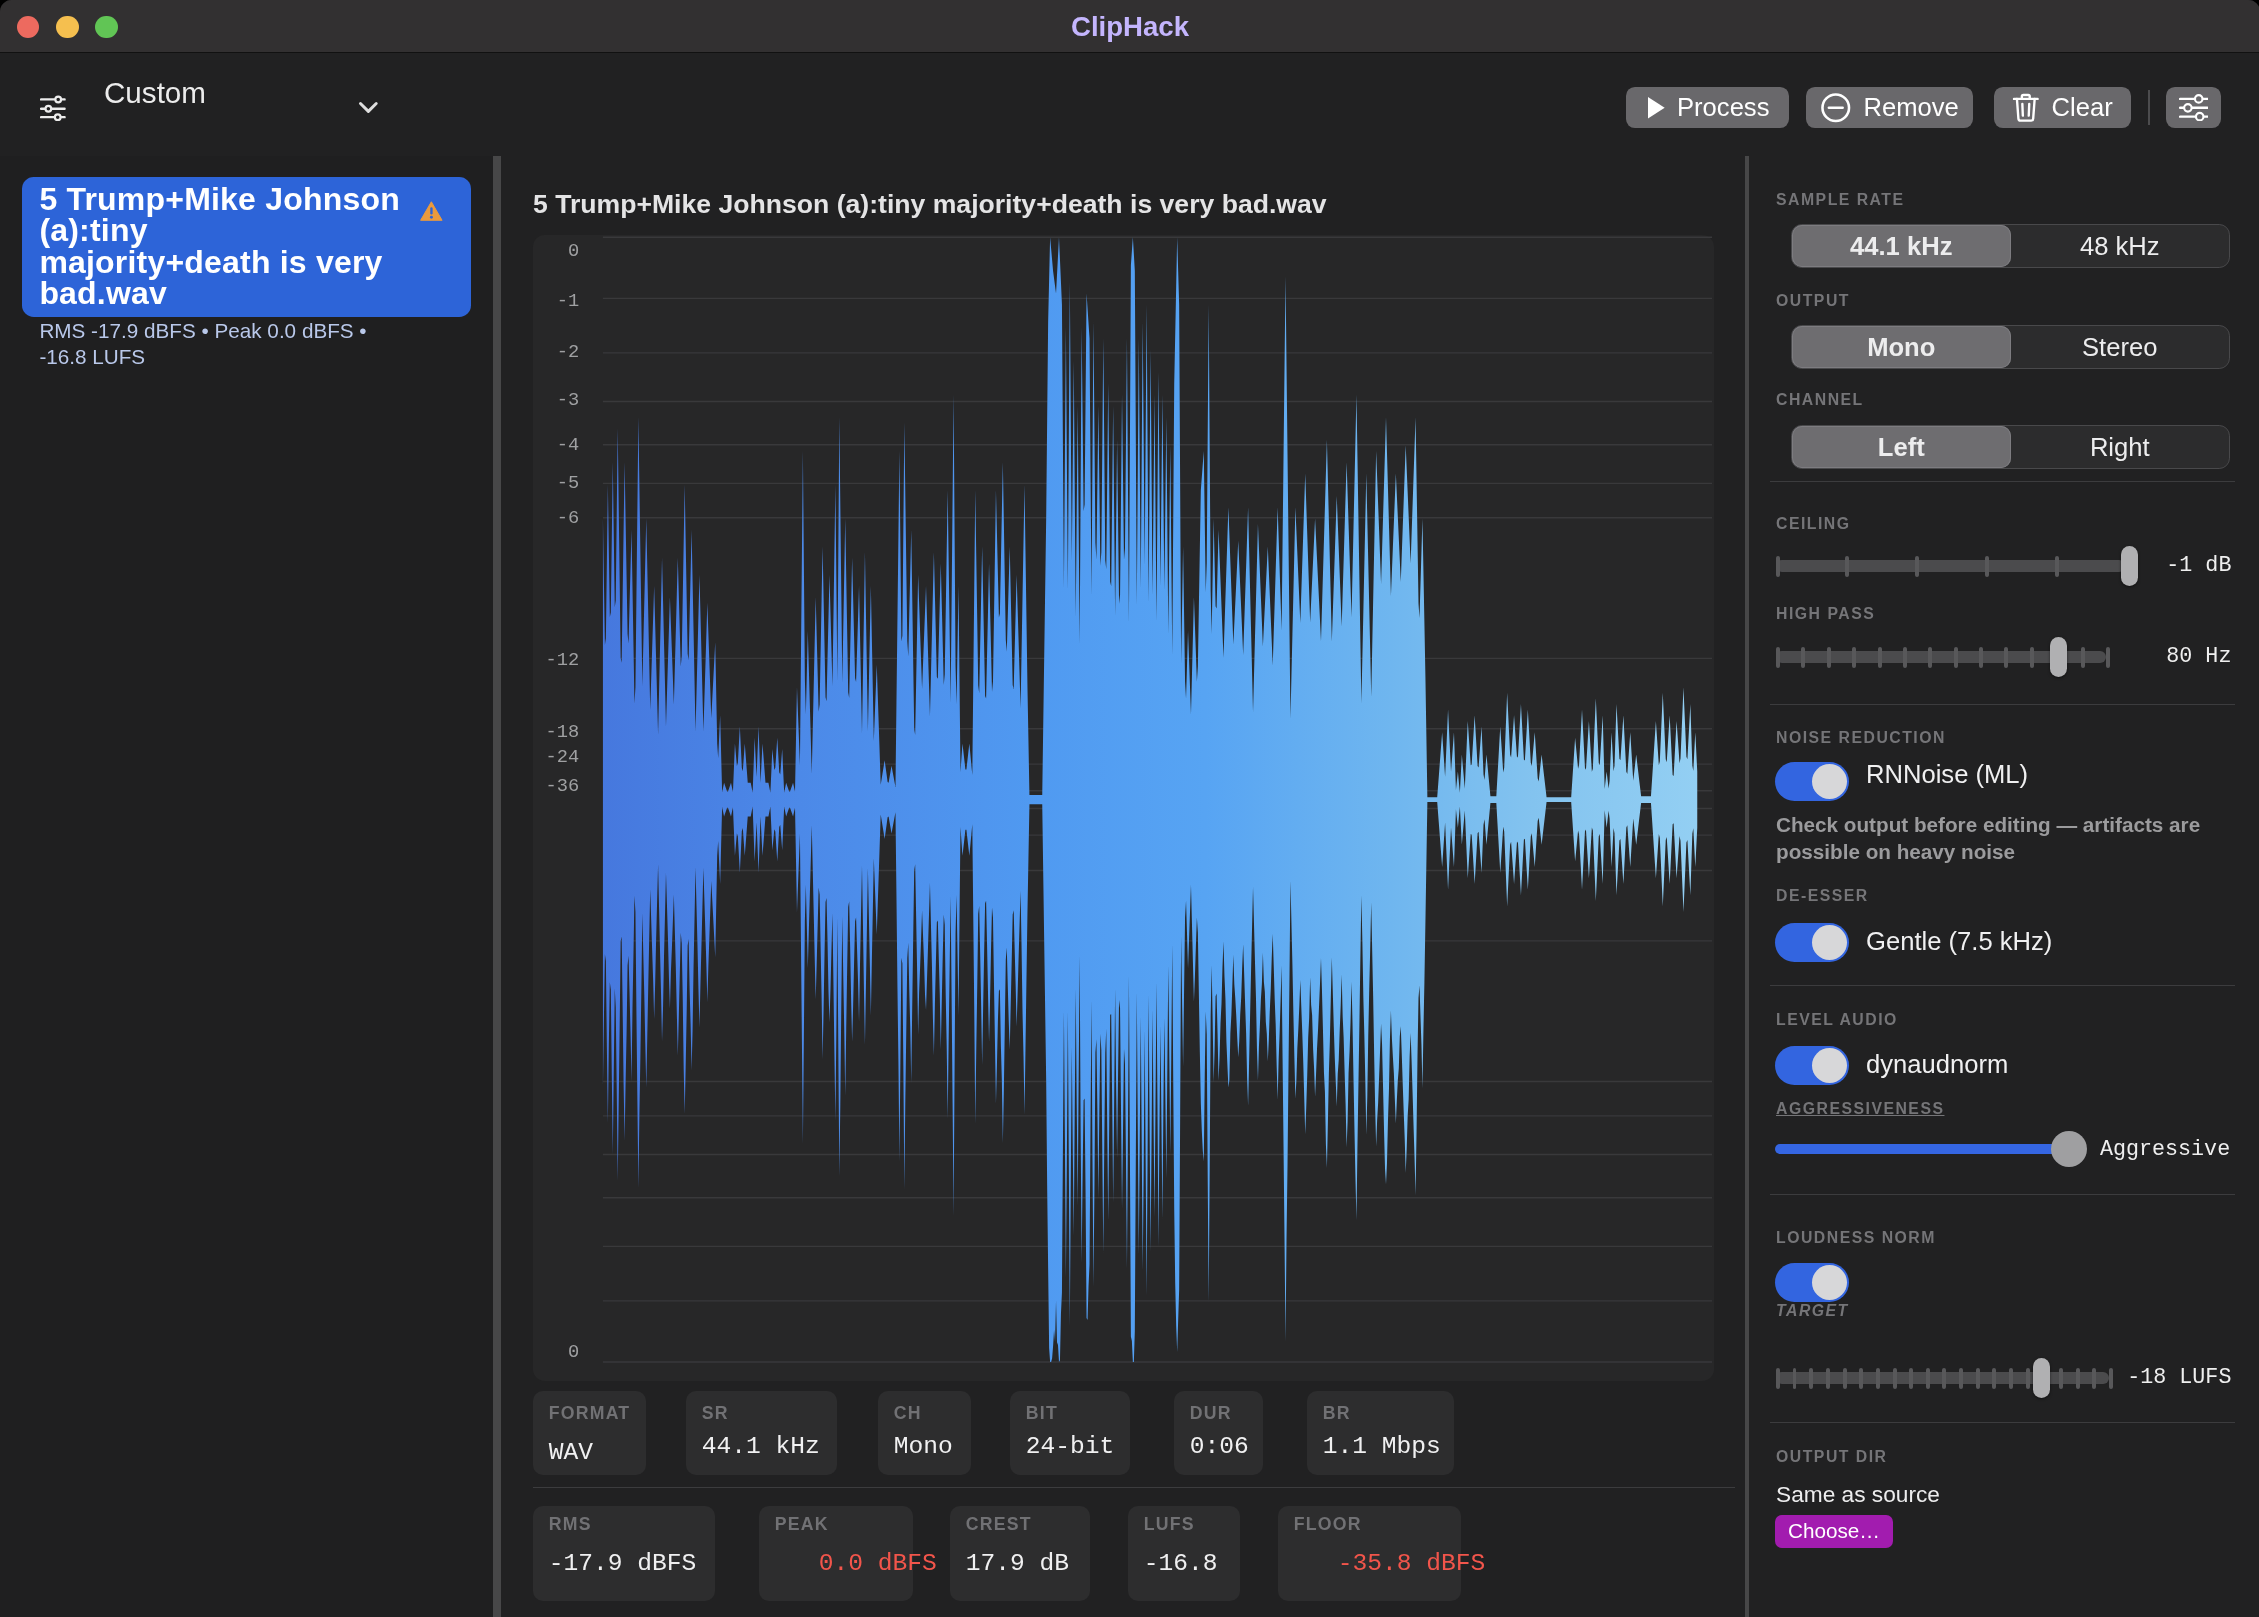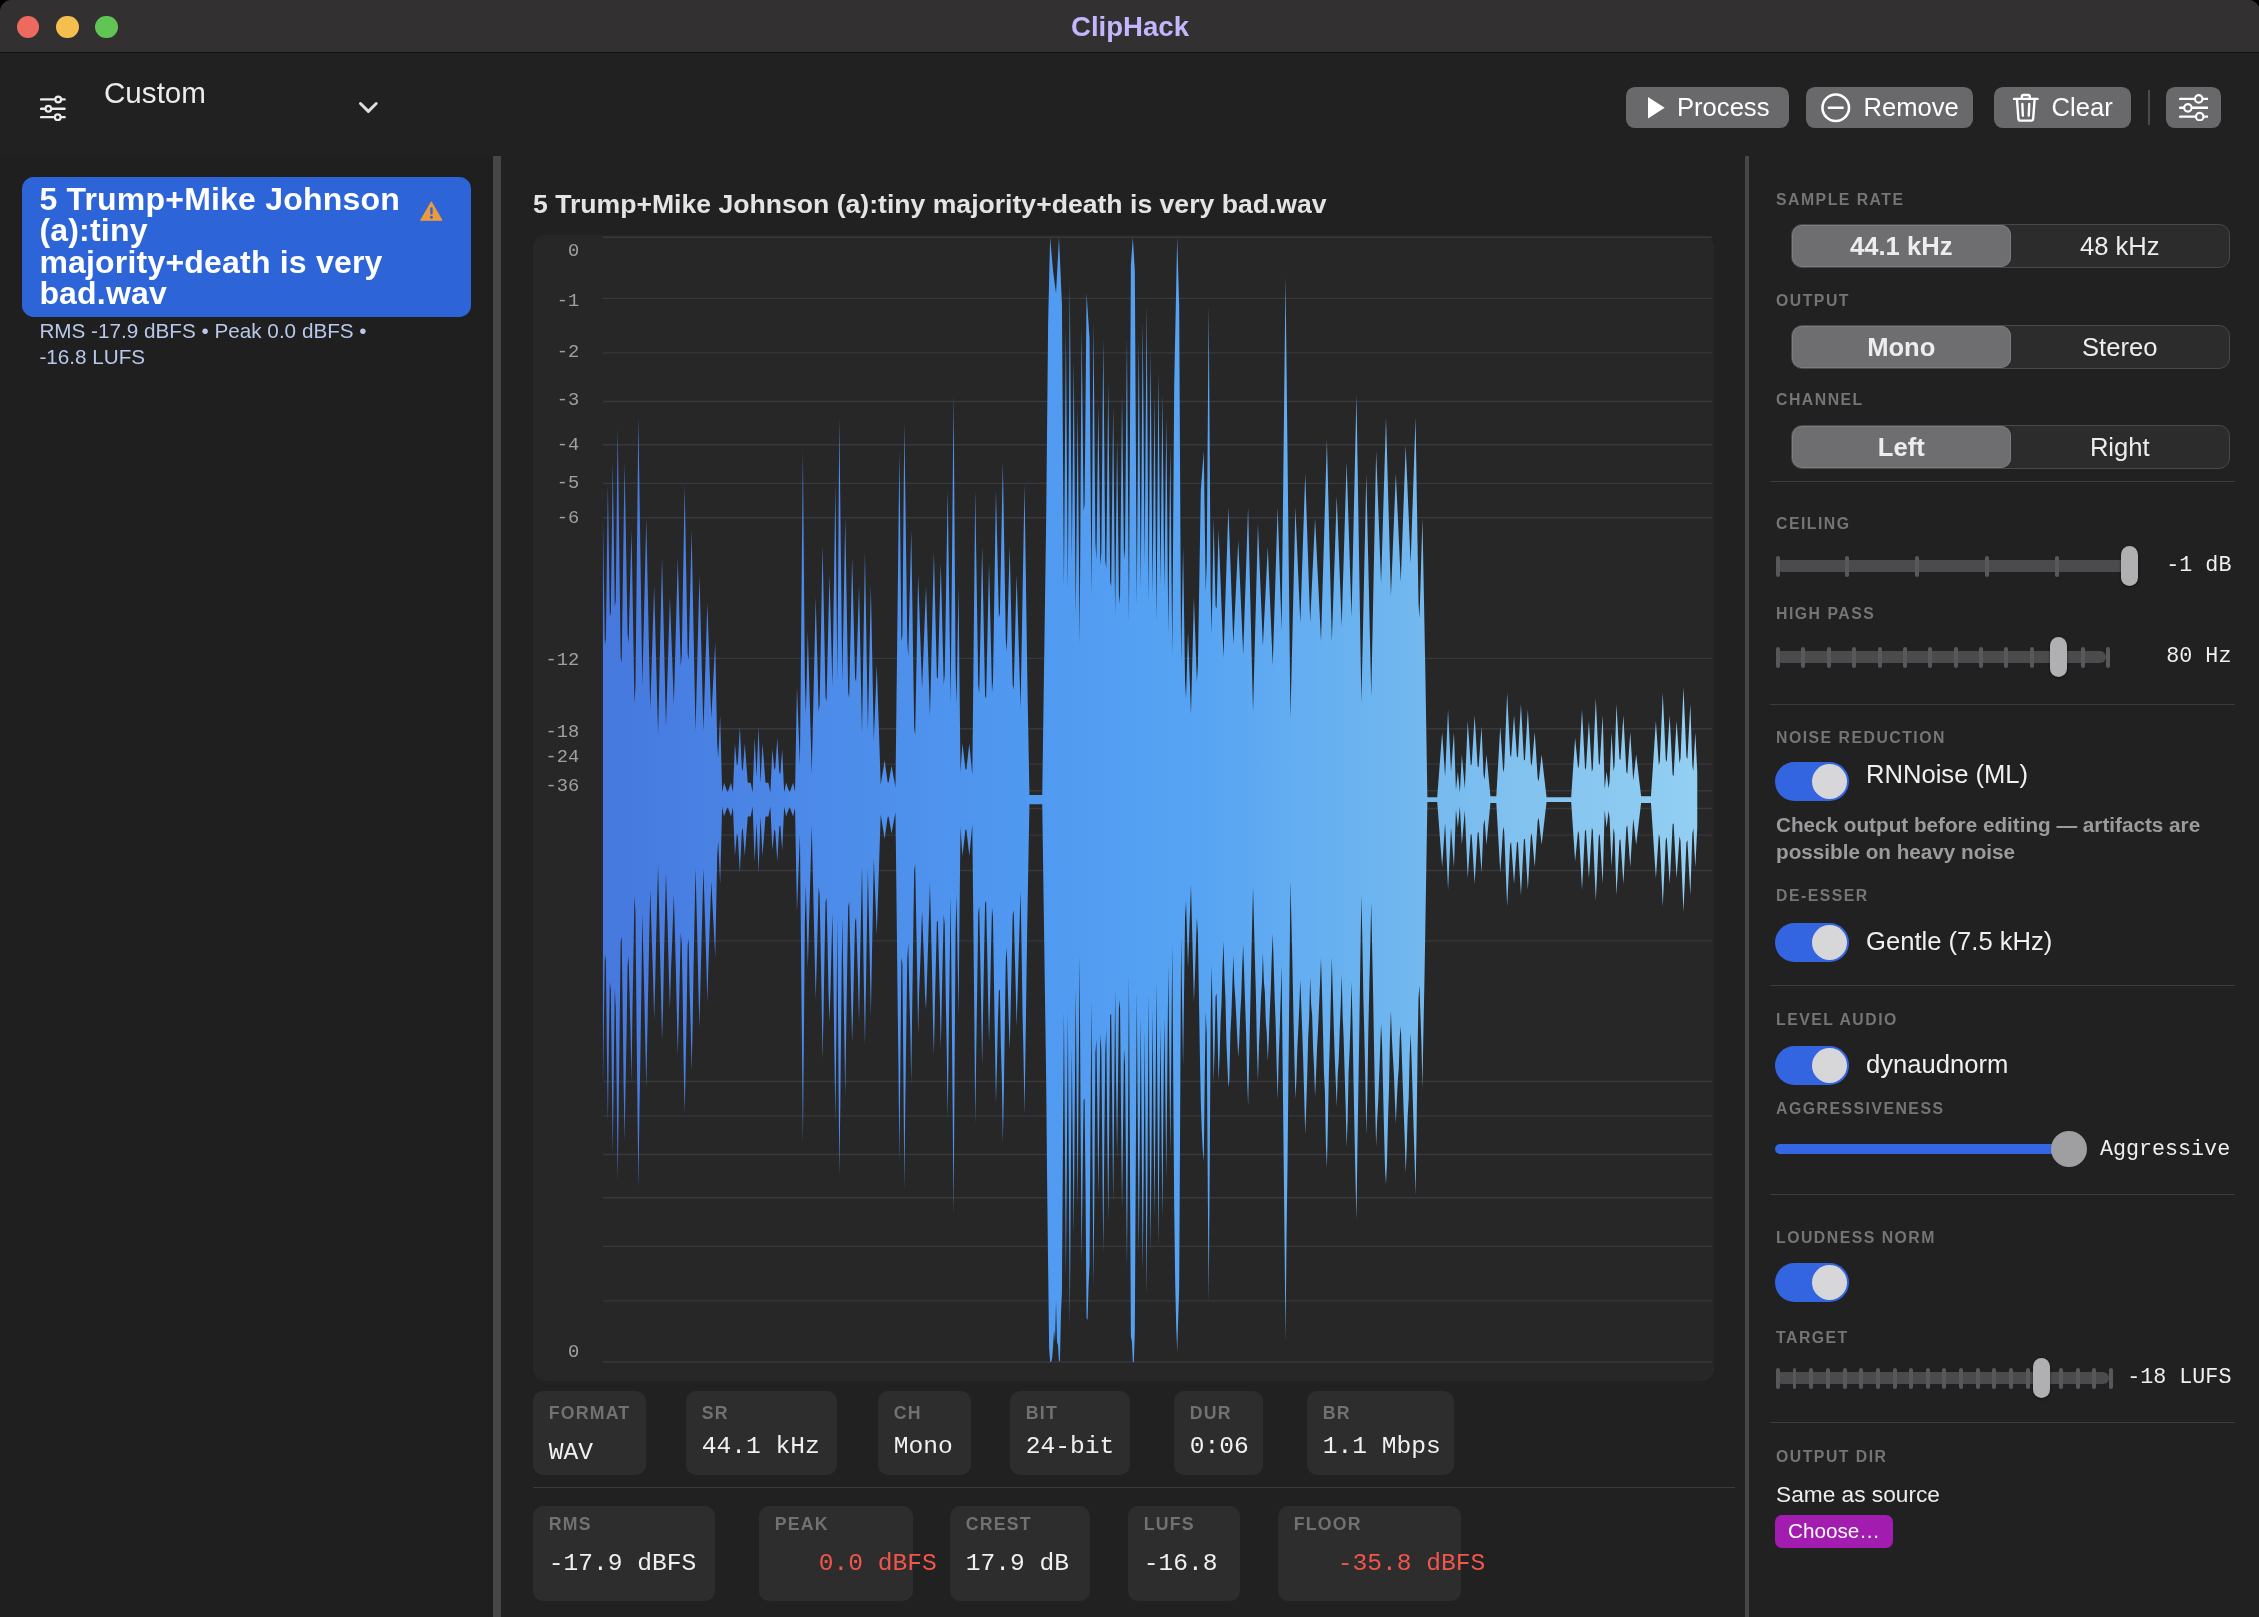--- a/index.html
+++ b/index.html
@@ -283,31 +283,31 @@
       <i></i>
     </div>
   <div class="toglbl" style="top:927px;">Gentle (7.5 kHz)</div>
   <div class="sep" style="left:1770px;top:985px;width:465px;"></div>
 
   <div class="slabel" style="left:1776px;top:1011px;">LEVEL AUDIO</div>
   <div class="tog" style="top:1046px;">
       <i></i>
     </div>
   <div class="toglbl" style="top:1050px;">dynaudnorm</div>
-  <div class="slabel" style="left:1776px;top:1100px;">AGGRESSIVENESS</div>
+  <div class="slabel" style="left:1776px;top:1100px;text-decoration:underline;">AGGRESSIVENESS</div>
   <div class="abs" style="left:1775px;top:1144px;width:294px;height:9.9px;border-radius:4.9px;background:#3566e3;"></div>
   <div class="abs" style="left:2051px;top:1131px;width:36px;height:36px;border-radius:50%;background:#9f9fa1;"></div>
   <div class="abs mono" style="left:2100px;top:1137px;color:#efefef;font-size:21.7px;">Aggressive</div>
   <div class="sep" style="left:1770px;top:1194px;width:465px;"></div>
 
   <div class="slabel" style="left:1776px;top:1229px;">LOUDNESS NORM</div>
   <div class="tog" style="top:1263px;">
       <i></i>
     </div>
-  <div class="slabel" style="left:1776px;top:1329px;">TARGET</div>
+  <div class="slabel" style="left:1776px;top:1302px;font-style:italic;">TARGET</div>
   <div class="mtrack" style="top:1372px;width:333px;">
     <div class="tick" style="left:0px;"></div>
     <div class="tick" style="left:16.6px;"></div>
     <div class="tick" style="left:33px;"></div>
     <div class="tick" style="left:50px;"></div>
     <div class="tick" style="left:67px;"></div>
     <div class="tick" style="left:83px;"></div>
     <div class="tick" style="left:100px;"></div>
     <div class="tick" style="left:117px;"></div>
     <div class="tick" style="left:133px;"></div>

